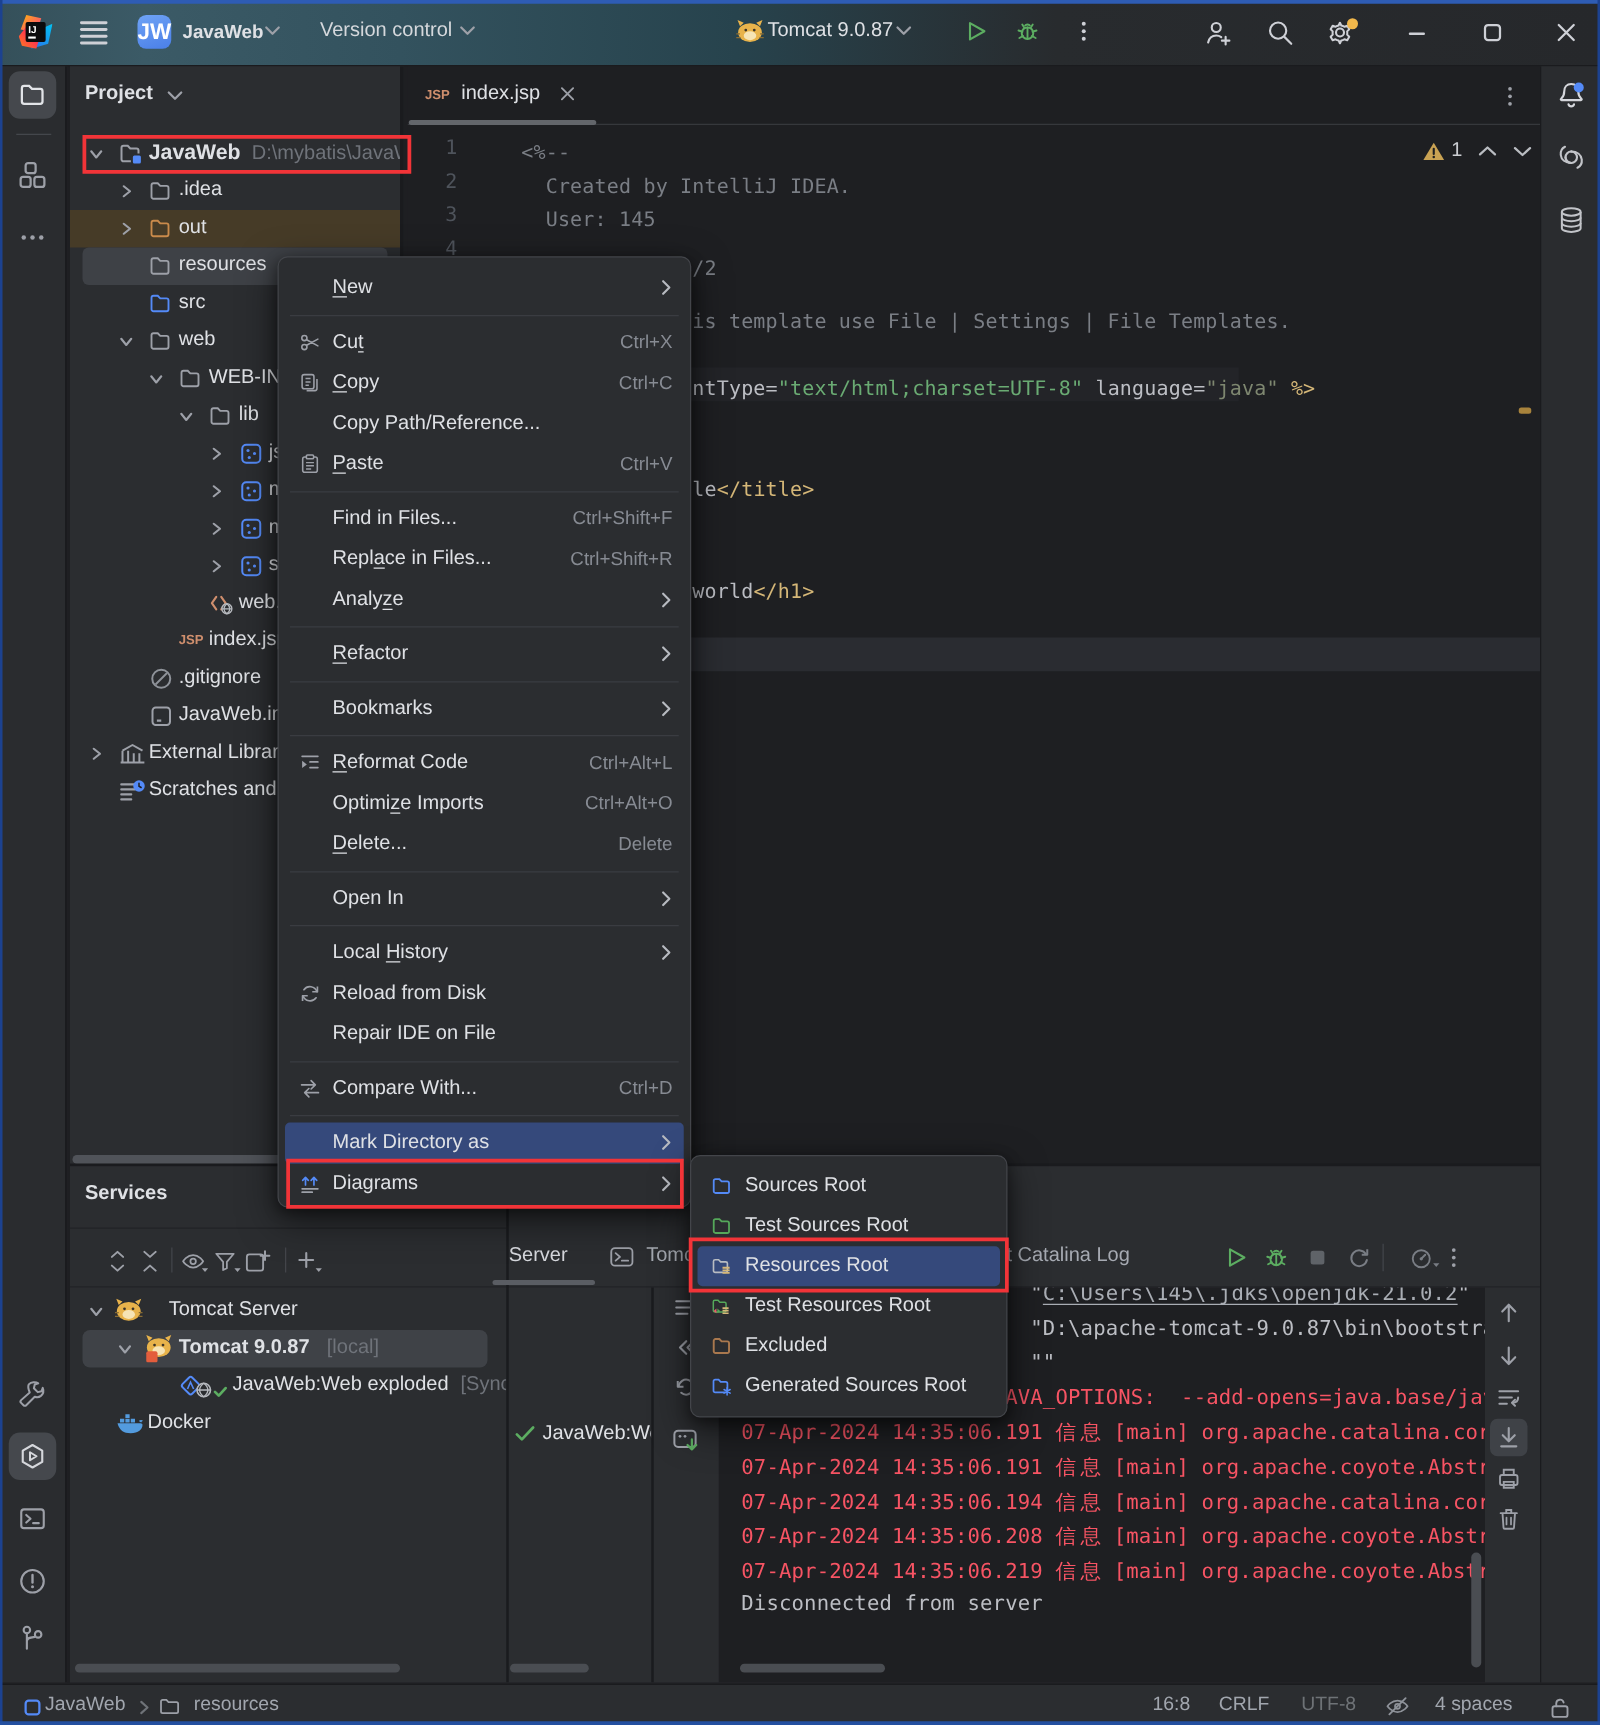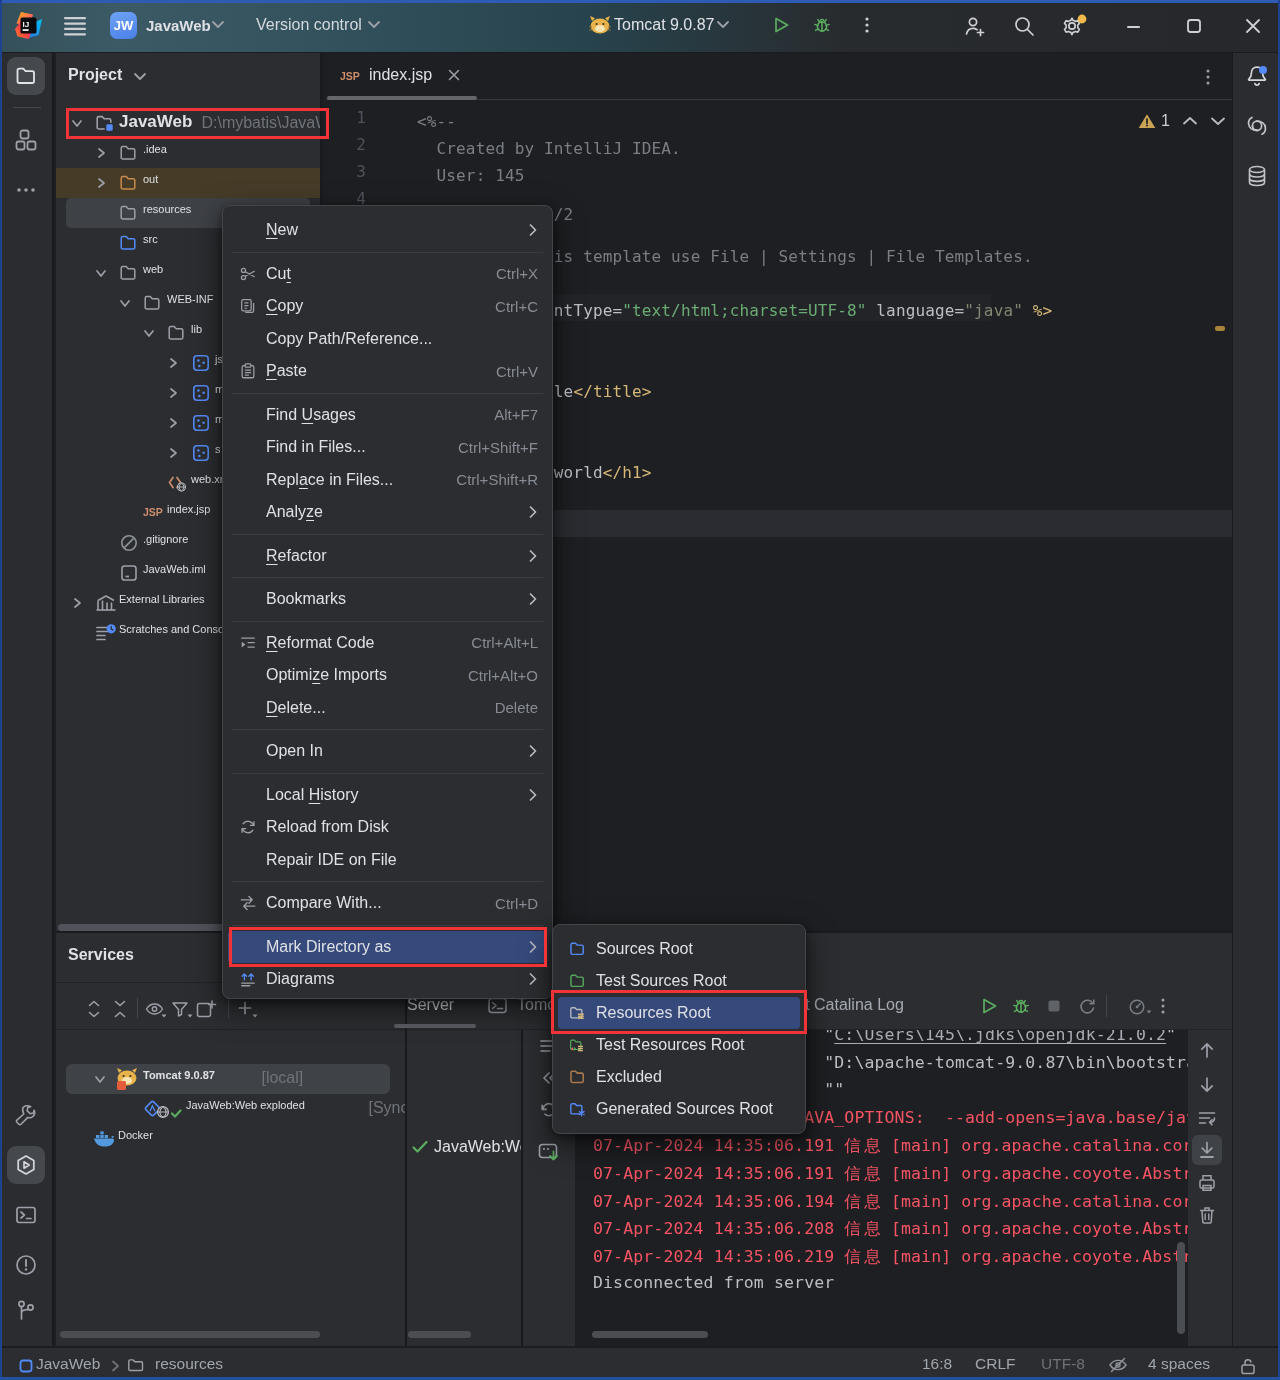--- a/index.html
+++ b/index.html
@@ -27,21 +27,21 @@
   #left-rail { position:absolute; left:0; top:53px; width:54px; height:1293px; background:#2A2C2F; border-right:2px solid #1A1B1E; }
   #right-rail { position:absolute; left:1232px; top:53px; width:48px; height:1293px; background:#2A2C2F; border-left:1px solid #1A1B1E; }
   .rail-btn { position:absolute; width:38px; height:38px; border-radius:9px; display:flex; align-items:center; justify-content:center; }
   .rail-btn.active { background:#45484D; }
 
   
   #project-panel { position:absolute; left:56px; top:53px; width:267px; height:878px; background:#2B2D30; border-right:3px solid #1A1B1E; overflow:hidden; }
   #project-header { position:absolute; left:0; top:0; width:100%; height:44px; }
   #project-title { position:absolute; left:12px; top:13px; font-size:16px; font-weight:700; color:#DFE1E5; }
   .tree-row { position:absolute; left:0; width:267px; height:30px; }
-  .tree-label { font-size:11px; color:#DFE1E5; white-space:pre; }
+  .tree-label { font-size:16px; color:#DFE1E5; white-space:pre; }
   .tree-extra { font-size:16px; color:#6F737A; white-space:pre; }
 
   
   #editor { position:absolute; left:326px; top:53px; width:906px; height:878px; background:#1E1F22; overflow:hidden; }
   #tabbar { position:absolute; left:0; top:0; width:100%; height:47px; border-bottom:1px solid #36383C; }
   #tab-underline { position:absolute; left:1px; top:43px; width:150px; height:4px; background:#63666B; border-radius:2px; }
   .mono { font-family:"DejaVu Sans Mono", monospace; }
   .code-line { position:absolute; left:91px; font-size:16px; letter-spacing:0.14px; white-space:pre; line-height:27px; }
   .gutter-num { position:absolute; width:40px; text-align:right; font-size:16px; color:#4E535B; letter-spacing:0.14px; }
   .c-cm { color:#7A7E85; } .c-tx { color:#BCBEC4; } .c-st { color:#6AAB73; }
@@ -108,21 +108,21 @@
         </svg>
       </div>
     <div class="abs icon" style="left:63px;top:14px;" id="ic-hamburger">
         <svg width="24" height="24" viewBox="0 0 24 24" fill="none">
           <rect x="1" y="3" width="22" height="2.3" rx="1.1" fill="#CED0D6"></rect>
           <rect x="1" y="8.4" width="22" height="2.3" rx="1.1" fill="#CED0D6"></rect>
           <rect x="1" y="13.8" width="22" height="2.3" rx="1.1" fill="#CED0D6"></rect>
           <rect x="1" y="19.200000000000003" width="22" height="2.3" rx="1.1" fill="#CED0D6"></rect>
         </svg>
       </div>
-    <div class="abs" id="jw-badge" style="left:110px;top:12px;width:27px;height:27px;border-radius:7px;background:linear-gradient(160deg,#6fa3f5,#4a7fe8);display:flex;align-items:center;justify-content:center;font-size:13px;font-weight:700;color:#fff;">JW</div>
+    <div class="abs" id="jw-badge" style="left:110px;top:12px;width:27px;height:27px;border-radius:7px;background:linear-gradient(160deg,#6fa3f5,#4a7fe8);display:flex;align-items:center;justify-content:center;font-size:18px;font-weight:700;color:#fff;">JW</div>
     <div class="abs" style="left:146px;top:17px;font-size:15px;font-weight:600;color:#DFE1E5;">JavaWeb</div>
     <div class="abs icon" style="left:211px;top:20px;" id="chev-proj">
         <svg width="14" height="9" viewBox="0 0 14 9" fill="none">
           <path d="M2 2l5 5 5-5" stroke="#9DA0A8" stroke-width="1.8" stroke-linecap="round" stroke-linejoin="round"></path>
         </svg>
       </div>
     <div class="abs" style="left:256px;top:16px;font-size:16px;color:#D5D8DC;">Version control</div>
     <div class="abs icon" style="left:367px;top:20px;" id="chev-vcs">
         <svg width="14" height="9" viewBox="0 0 14 9" fill="none">
           <path d="M2 2l5 5 5-5" stroke="#9DA0A8" stroke-width="1.8" stroke-linecap="round" stroke-linejoin="round"></path>
@@ -628,20 +628,38 @@
         <div class="abs" style="left: 172px; top: 15px; width: 1px; height: 20px; background: rgb(67, 69, 74);"></div>
         <span class="abs icon" style="left: 181px; top: 16px;">
           <svg width="22" height="20" viewBox="0 0 22 20" fill="none">
             <path d="M8 3.5v11M2.5 9h11" stroke="#9DA0A8" stroke-width="1.7" stroke-linecap="round"></path>
             <path d="M15.5 15.5h5l-2.5 3z" fill="#9DA0A8"></path>
           </svg>
         </span>
       </div>
     <div class="abs" style="left:0;top:96px;width:1176px;height:1px;background:#222326;"></div>
     <div id="svc-tree" style="position: absolute; left: 0px; top: 97px; width: 349px; height: 316px; overflow: hidden;">
+        <div class="tree-row" style="top: 4px; width: 349px;">
+          <span class="abs icon" style="left: 15px; top: 9px;">
+            <svg width="12" height="12" viewBox="0 0 12 12" fill="none">
+              <path d="M2 4l4 5 4-5" stroke="#9DA0A8" stroke-width="1.7" fill="none" stroke-linecap="round" stroke-linejoin="round"></path>
+            </svg>
+          </span>
+          <span class="abs icon" style="left: 35px; top: 4px;">
+            <svg width="24" height="20" viewBox="0 0 24 20" fill="none">
+              <ellipse cx="12" cy="11" rx="9.5" ry="7.5" fill="#E8B34B"></ellipse>
+              <path d="M4 6L2 1l5 2.2M20 6l2-5-5 2.2" fill="#E8B34B"></path>
+              <ellipse cx="12" cy="13.5" rx="5" ry="3.6" fill="#F6E4B5"></ellipse>
+              <circle cx="8.6" cy="9" r="1.1" fill="#3c3428"></circle>
+              <circle cx="15.4" cy="9" r="1.1" fill="#3c3428"></circle>
+              <path d="M1 12h3M1 15h3.5M20 12h3M19.5 15h3.5" stroke="#8a6d33" stroke-width="1"></path>
+            </svg>
+          </span>
+          <span class="abs tree-label" style="left: 79px; top: 5px;">Tomcat Server</span>
+        </div>
         <div class="tree-row" style="top: 34px; width: 349px;">
           <div class="abs" style="left: 10px; top: 0px; width: 324px; height: 30px; border-radius: 6px; background: rgb(63, 66, 71);"></div>
           <span class="abs icon" style="left: 38px; top: 9px;">
             <svg width="12" height="12" viewBox="0 0 12 12" fill="none">
               <path d="M2 4l4 5 4-5" stroke="#9DA0A8" stroke-width="1.7" fill="none" stroke-linecap="round" stroke-linejoin="round"></path>
             </svg>
           </span>
           <span class="abs icon" style="left: 59px; top: 4px;">
             <svg width="24" height="22" viewBox="0 0 24 22" fill="none">
               <ellipse cx="12" cy="10" rx="9.5" ry="7.5" fill="#E8B34B"></ellipse>
@@ -936,25 +954,20 @@
           </svg>
         </span>
         <span class="mi-label"><span></span><span class="mn">P</span><span>aste</span></span>
         <span class="mi-short">Ctrl+V</span>
       </div>
       <div class="menu-sep">
         <div></div>
       </div>
       <div class="menu-item">
         <span class="mi-spacer"></span>
-        <span class="mi-label"><span>Find </span><span class="mn">U</span><span>sages</span></span>
-        <span class="mi-short">Alt+F7</span>
-      </div>
-      <div class="menu-item">
-        <span class="mi-spacer"></span>
         <span class="mi-label">Find in Files...</span>
         <span class="mi-short">Ctrl+Shift+F</span>
       </div>
       <div class="menu-item">
         <span class="mi-spacer"></span>
         <span class="mi-label"><span>Repl</span><span class="mn">a</span><span>ce in Files...</span></span>
         <span class="mi-short">Ctrl+Shift+R</span>
       </div>
       <div class="menu-item">
         <span class="mi-spacer"></span>

